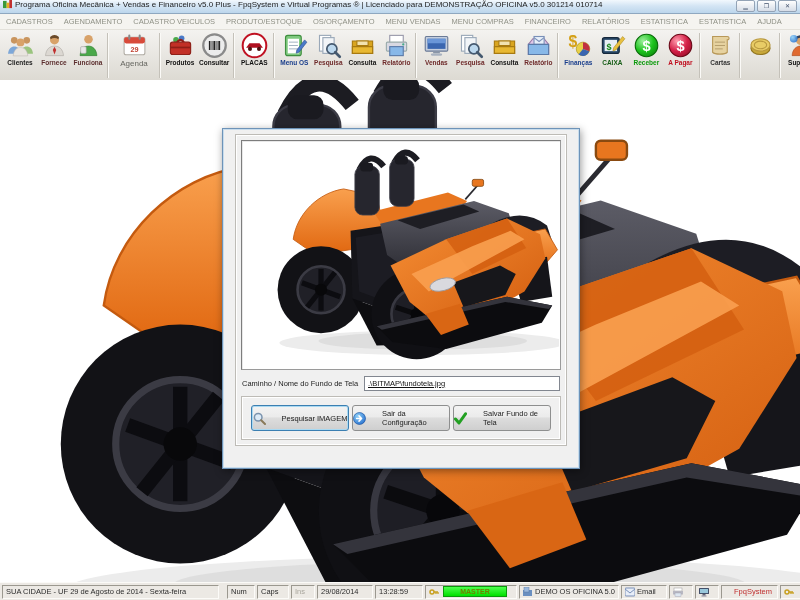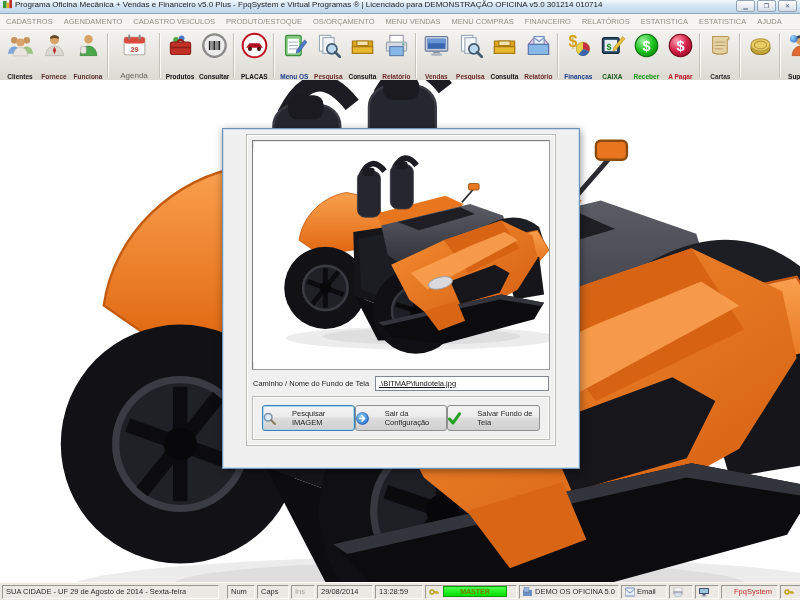--- a/index.html
+++ b/index.html
@@ -17,33 +17,33 @@
   
   .menubar{height:15px;background:#f5f4f0;border-bottom:1px solid #e3e1da;
     display:flex;align-items:center;gap:11px;padding:0 6px;font-size:7.5px;color:#8f9186;}
   .menu-item{white-space:nowrap;cursor:default;}
   
   .toolbar{height:51px;background:linear-gradient(#f4f3f0,#dcd9d2);border-bottom:1px solid #b6b3ac;
     display:flex;align-items:stretch;padding:0 1px;overflow:hidden;}
   .grip{width:7px;margin:4px 1px;background-image:radial-gradient(#a8a49b 1px,transparent 1.1px);
     background-size:3px 3px;}
   .tb-sep{width:1px;background:#c4c1b9;border-right:1px solid #fbfaf7;margin:3px 2px;flex:none;}
-  .tb-btn{display:flex;flex-direction:column;align-items:center;justify-content:space-between;
+  .tb-btn{display:flex;flex-direction:column;align-items:center;justify-content:flex-start;
     padding:2px 2px 1px;min-width:30px;flex:none;cursor:default;}
   .tb-btn svg{width:27px;height:27px;flex:none;}
   .tb-label{font-size:6.5px;font-weight:bold;margin-top:0;white-space:nowrap;color:#1a1a1a;}
   
   .client{position:absolute;left:0;top:80px;width:800px;height:503px;background:#fff;overflow:hidden;}
   .bg-car{position:absolute;left:-30px;top:-42px;width:860px;height:621px;}
   
   .dialog{position:absolute;left:222px;top:128px;width:356px;height:339px;background:#f0f0f0;
     border:1px solid #6d93b8;box-shadow:1px 2px 8px rgba(0,0,0,.4),0 0 0 1px rgba(190,215,235,.8) inset;}
   .dlg-title{height:14px;background:linear-gradient(#f4fafe,#d6e9f7 50%,#bedaf0);
     border-bottom:1px solid #9db9cf;display:flex;align-items:center;padding:0 5px;font-size:8px;color:#222;}
-  .dlg-body{padding:5px 23px 4px;}
+  .dlg-body{padding:5px 12px 4px;}
   .groupbox{border:1px solid #bdbbb6;box-shadow:1px 1px 0 #fff inset,-1px -1px 0 #fff inset;padding:5px;}
   .img-panel{background:#fff;border:1px solid #9a9a9a;border-top-color:#7d7d7d;border-left-color:#7d7d7d;
     box-shadow:1px 1px 0 #e8e8e8 inset;height:228px;display:flex;align-items:center;justify-content:center;overflow:hidden;}
   .img-panel svg{width:316px;height:226px;}
   .path-row{display:flex;align-items:center;margin:6px 1px 5px;font-size:7.5px;color:#1d1d1d;}
   .path-label{width:122px;flex:none;}
   .path-input{flex:1;height:13px;border:1px solid #828790;background:#fff;font-family:"Liberation Sans",sans-serif;
     font-size:7.5px;padding:0 3px;color:#111;box-sizing:content-box;text-decoration:underline;}
   .btn-box{border:1px solid #bdbbb6;box-shadow:1px 1px 0 #fff inset,-1px -1px 0 #fff inset;
     height:42px;display:flex;align-items:center;justify-content:space-between;padding:0 9px;}

